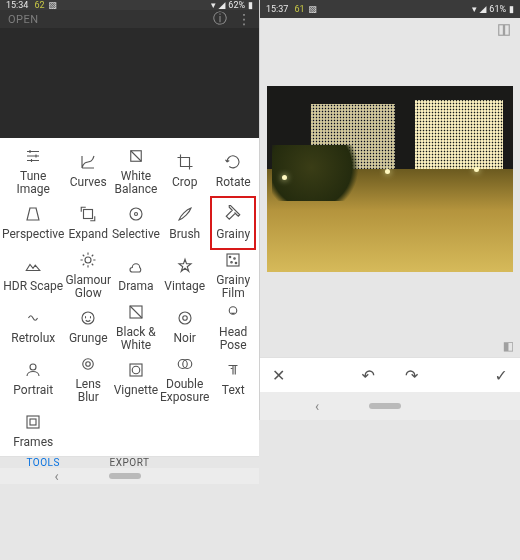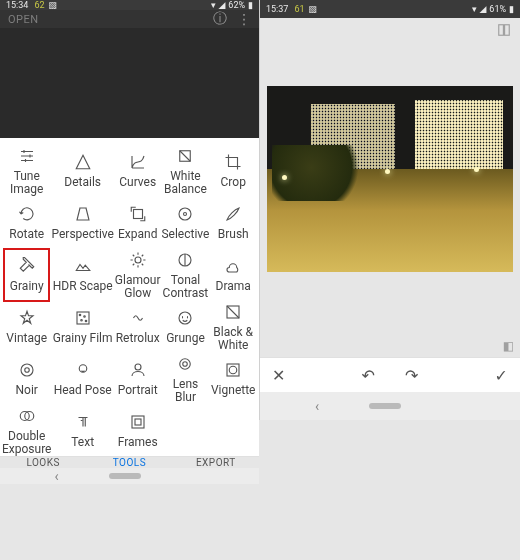--- a/index.html
+++ b/index.html
@@ -211,28 +211,20 @@
           <div class="tool-icon">
             <svg viewBox="0 0 24 24">
               <path d="M4 6h16M4 12h16M4 18h16M8 4v4M16 10v4M10 16v4"></path>
             </svg>
           </div>
           <span>Tune Image</span>
         </div>
         <div class="tool-item">
           <div class="tool-icon">
             <svg viewBox="0 0 24 24">
-              <path d="M12 3l9 18H3z"></path>
-            </svg>
-          </div>
-          <span>Details</span>
-        </div>
-        <div class="tool-item">
-          <div class="tool-icon">
-            <svg viewBox="0 0 24 24">
               <path d="M4 20V4M4 20h16M4 20C8 6 16 18 20 4"></path>
             </svg>
           </div>
           <span>Curves</span>
         </div>
         <div class="tool-item">
           <div class="tool-icon">
             <svg viewBox="0 0 24 24">
               <rect x="5" y="5" width="14" height="14"></rect>
               <path d="M5 5l14 14"></path>
@@ -308,29 +300,20 @@
           <span>HDR Scape</span>
         </div>
         <div class="tool-item">
           <div class="tool-icon">
             <svg viewBox="0 0 24 24">
               <circle cx="12" cy="12" r="4"></circle>
               <path d="M12 2v3M12 19v3M2 12h3M19 12h3M5 5l2 2M17 17l2 2M19 5l-2 2M5 19l2-2"></path>
             </svg>
           </div>
           <span>Glamour Glow</span>
-        </div>
-        <div class="tool-item">
-          <div class="tool-icon">
-            <svg viewBox="0 0 24 24">
-              <circle cx="12" cy="12" r="8"></circle>
-              <path d="M12 4v16" class="filled"></path>
-            </svg>
-          </div>
-          <span>Tonal Contrast</span>
         </div>
         <div class="tool-item">
           <div class="tool-icon">
             <svg viewBox="0 0 24 24">
               <path d="M7 14a5 5 0 0 1 10 0 4 4 0 0 1 0 6H7a3 3 0 0 1 0-6z"></path>
             </svg>
           </div>
           <span>Drama</span>
         </div>
         <div class="tool-item">
@@ -446,21 +429,20 @@
             <svg viewBox="0 0 24 24">
               <rect x="4" y="4" width="16" height="16"></rect>
               <rect x="8" y="8" width="8" height="8"></rect>
             </svg>
           </div>
           <span>Frames</span>
         </div>
       </div>
 
     <div class="bottom-tabs">
-      <div class="tab">LOOKS</div>
       <div class="tab active">TOOLS</div>
       <div class="tab">EXPORT</div>
     </div>
 
     <div class="nav-bar">
       <span>‹</span>
       <span class="pill"></span>
       <span style="width:14px;"></span>
     </div>
   </div>

